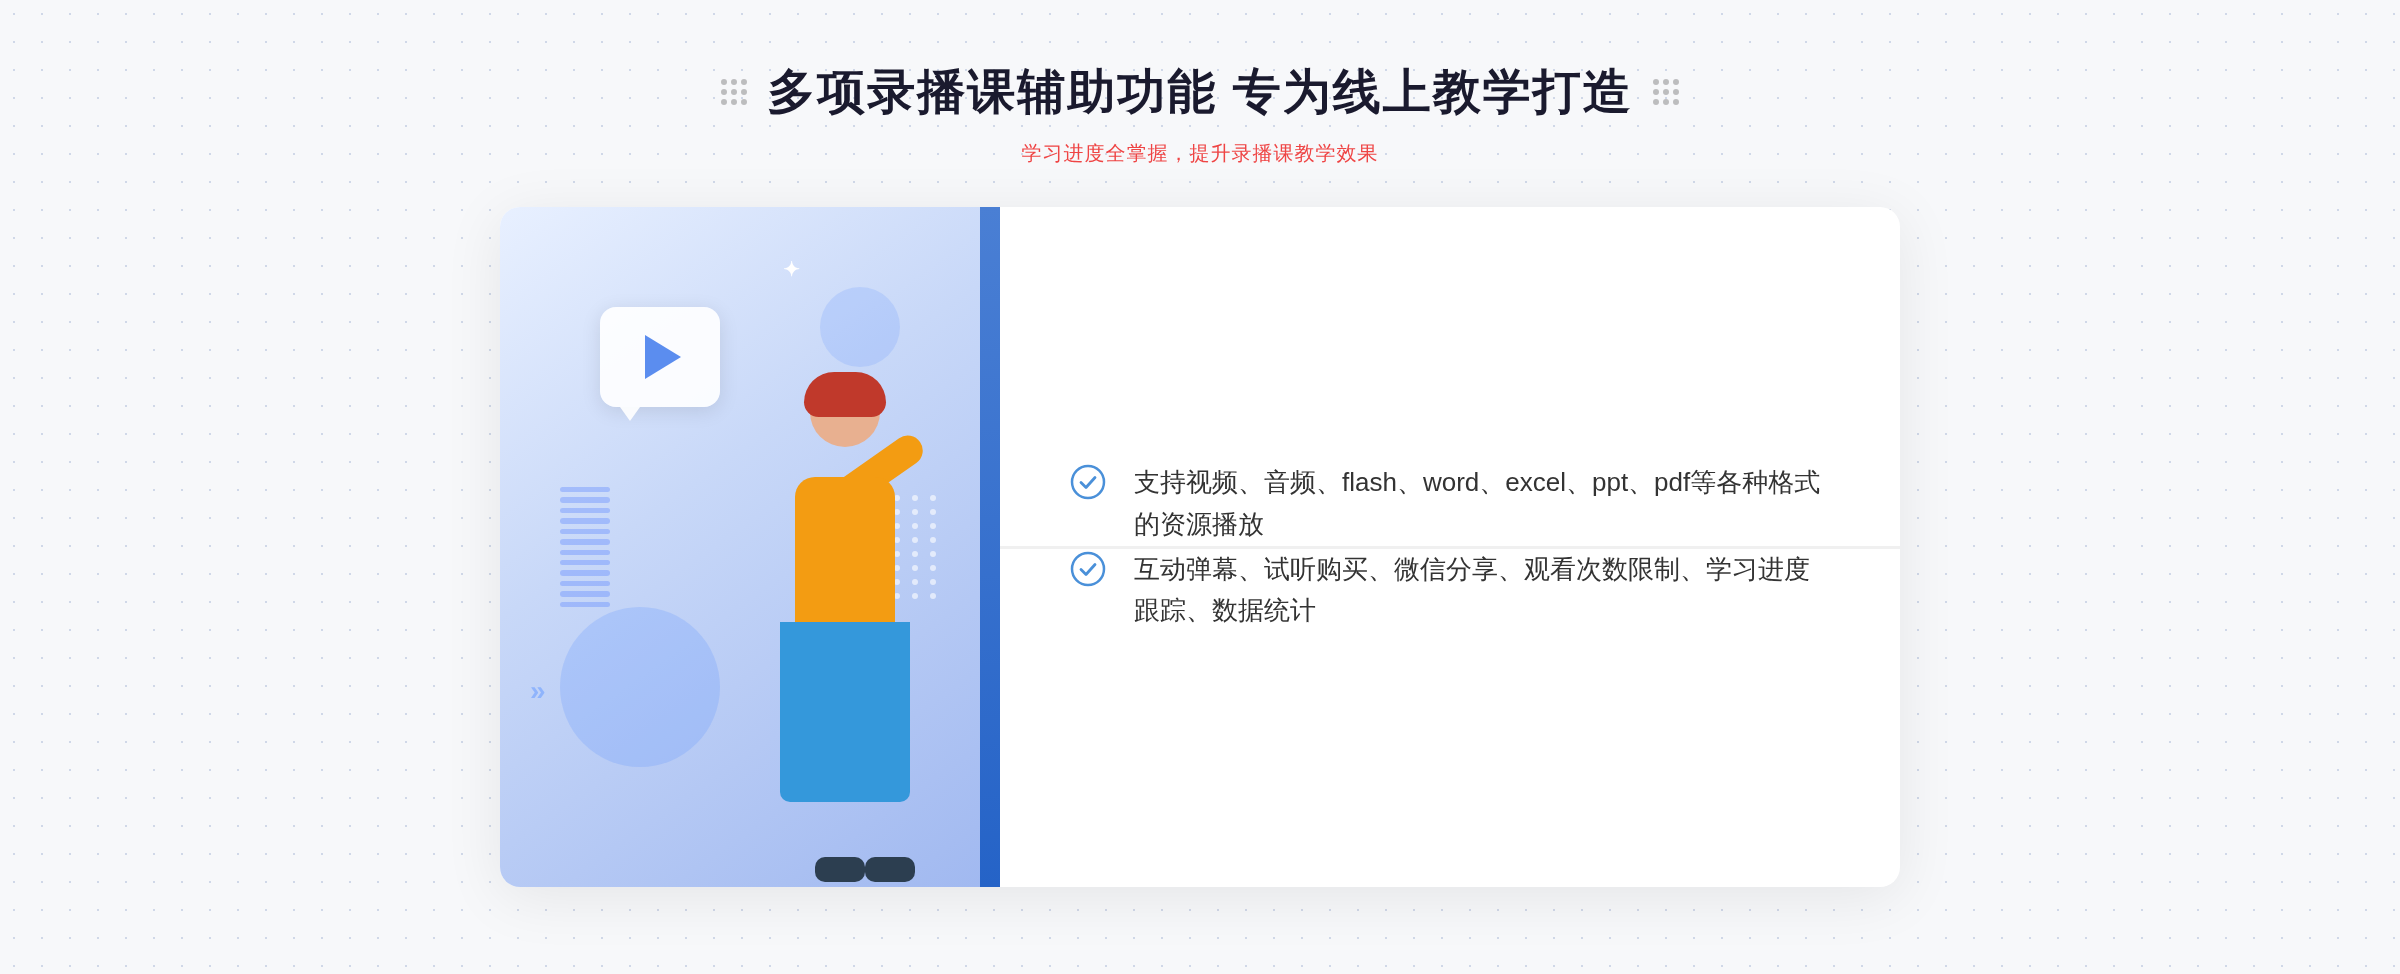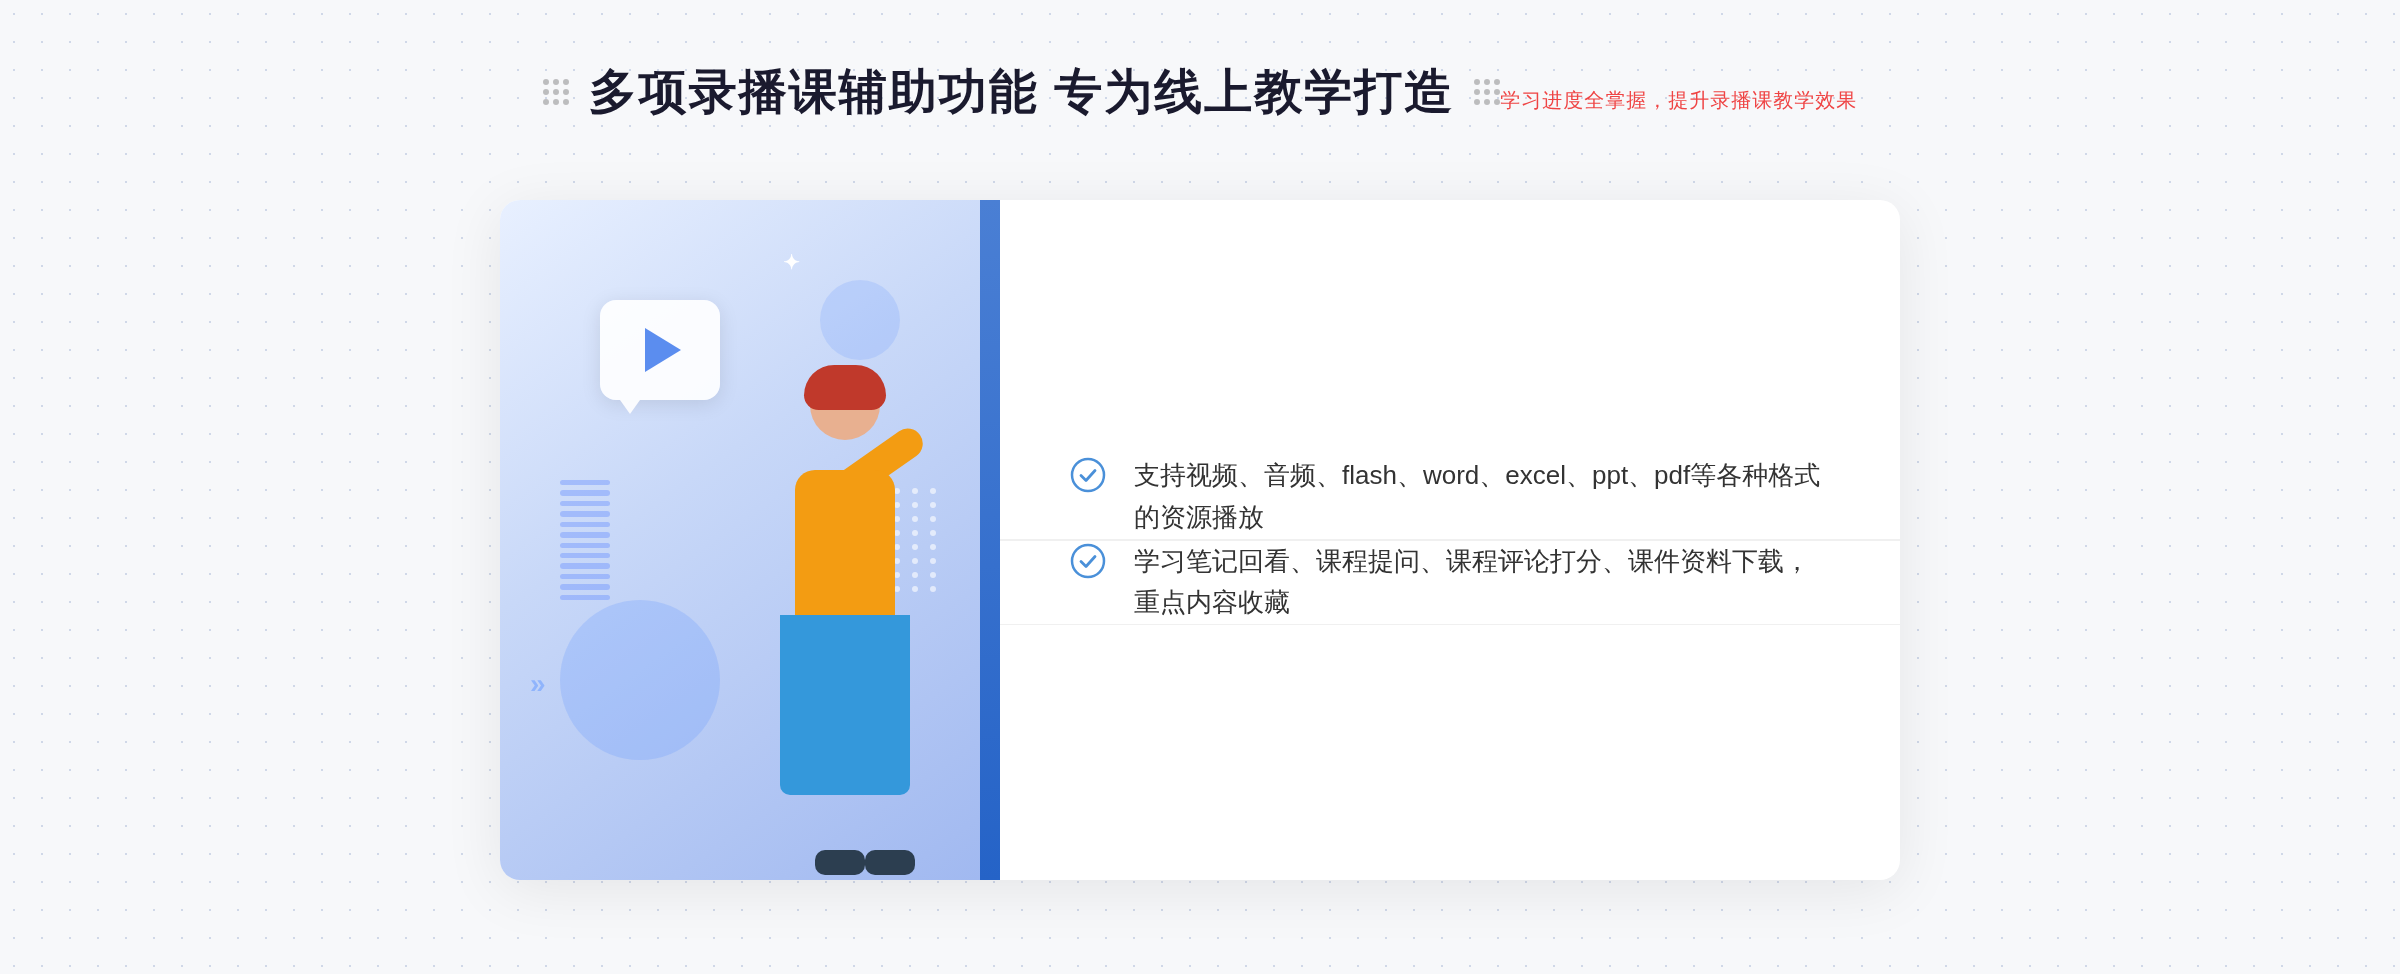--- a/index.html
+++ b/index.html
@@ -16,23 +16,23 @@
       display: flex;
       flex-direction: column;
       align-items: center;
       padding: 60px 0 80px;
       background-image: radial-gradient(circle, #d0d8e8 1px, transparent 1px);
       background-size: 28px 28px;
     }
 
     .header {
       text-align: center;
-      margin-bottom: 60px;
-      display: flex;
-      flex-direction: row;
+      margin-bottom: 40px;
+      display: flex;
+      flex-direction: column;
       align-items: center;
     }
 
     .title-row {
       display: flex;
       align-items: center;
       gap: 20px;
       margin-bottom: 16px;
     }
 
@@ -515,27 +515,27 @@
         </svg>
       </div>
       <p class="feature-text">支持视频、音频、flash、word、excel、ppt、pdf等各种格式的资源播放</p>
     </div>
 
     <div class="feature-divider"></div>
 
 
     <div class="feature-divider"></div>
 
+
+    <div class="feature-divider"></div>
+
     <div class="feature-item">
       <div class="check-icon">
         <svg viewBox="0 0 36 36" fill="none" xmlns="http://www.w3.org/2000/svg">
           <circle cx="18" cy="18" r="16" stroke="#4a90d9" stroke-width="2.5" fill="none"></circle>
           <path d="M11 18.5l5 5 9-10" stroke="#4a90d9" stroke-width="2.8" stroke-linecap="round" stroke-linejoin="round"></path>
         </svg>
       </div>
-      <p class="feature-text">学习笔记回看、课程提问、课程评论打分、课件资料下载，重点内容收藏</p>
-    </div>
-
-    <div class="feature-divider"></div>
-
+      <p class="feature-text">互动弹幕、试听购买、微信分享、观看次数限制、学习进度跟踪、数据统计</p>
+    </div>
 
   </div>
 </div>
 
 </body></html>

